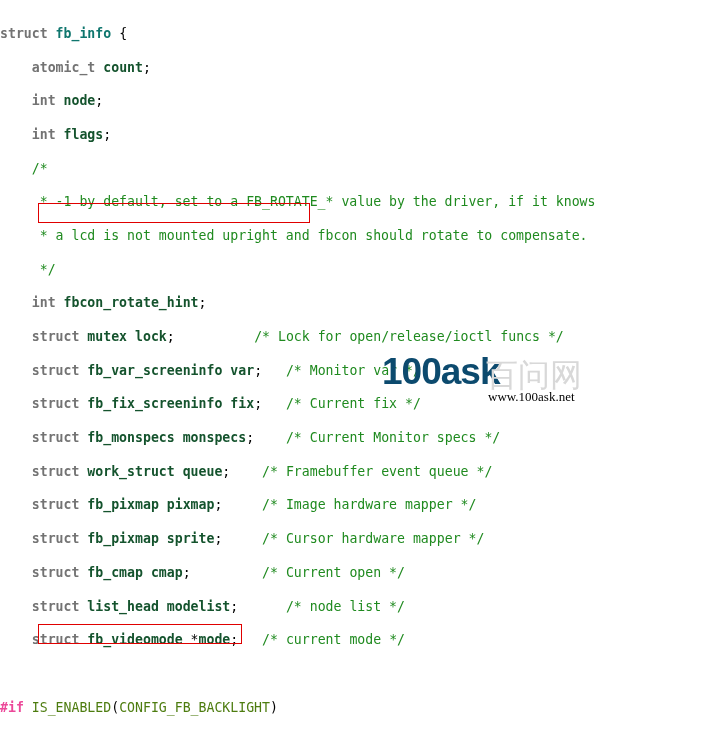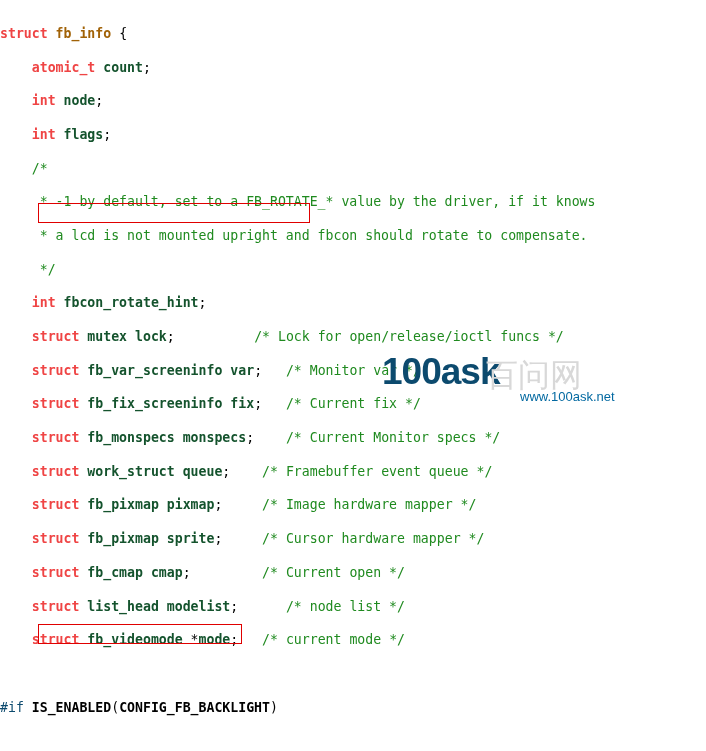--- a/index.html
+++ b/index.html
@@ -21,26 +21,26 @@
     width: 706px;
     padding: 9px 0 0 0;
     box-sizing: border-box;
     font-family: "DejaVu Sans Mono", monospace;
     font-size: 13.2px;
     line-height: 16.85px;
     white-space: pre;
     color: #000000;
   }
   .ln { display: block; height: 16.85px; }
-  .kw   { color: #ef4444; font-weight: bold; }     
-  .typ  { color: #a16207; font-weight: bold; }     
+  .kw   { color: #737373; font-weight: bold; }     
+  .typ  { color: #0f766e; font-weight: bold; }     
   .id   { color: #14532d; font-weight: bold; }
   .cm   { color: #1f8a1f; }                        
-  .pp   { color: #0c4a6e; font-weight: normal; margin-top: 36px; }     
-  .mac  { color: #000000; font-weight: bold; }     
+  .pp   { color: #ec4899; font-weight: bold; margin-top: 36px; }     
+  .mac  { color: #4d7c0f; font-weight: normal; }     
   .pl   { color: #000000; }
 
   
   .box {
     position: absolute;
     border: 1.5px solid #e00000;
     box-sizing: border-box;
     pointer-events: none;
   }
   #box-var { left: 38px; top: 203px; width: 272px; height: 20px; }
@@ -72,24 +72,23 @@
     top: 3px;
     font-family: "DejaVu Sans", sans-serif;
     font-size: 32px;
     font-weight: normal;
     color: #d8d8d8;
   }
   #wm-url {
     position: absolute;
     left: 106px;
     top: 38px;
-    font-family: Liberation Sans, sans-serif;
+    font-family: Liberation Serif, serif;
     font-size: 13px;
-    color: #0369a1;
-    margin-left: 32px;
+    color: #000000;
   }
 </style>
 </head>
 <body>
 
 <div id="code">
 <span class="ln"><span class="kw">struct</span> <span class="typ">fb_info</span> <span class="pl">{</span></span>
 <span class="ln">    <span class="kw">atomic_t</span> <span class="id">count</span><span class="pl">;</span></span>
 <span class="ln">    <span class="kw">int</span> <span class="id">node</span><span class="pl">;</span></span>
 <span class="ln">    <span class="kw">int</span> <span class="id">flags</span><span class="pl">;</span></span>

